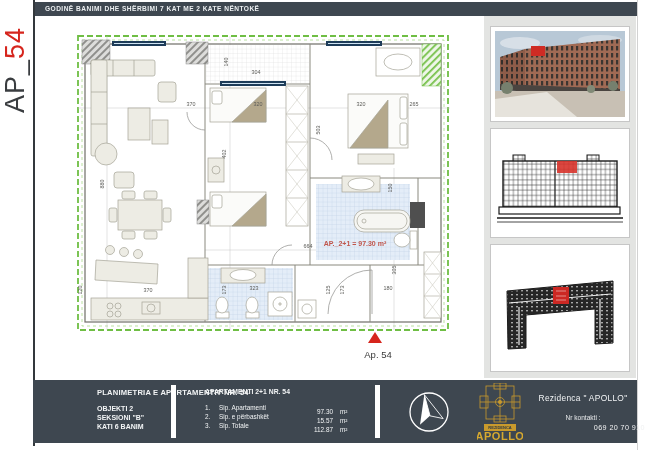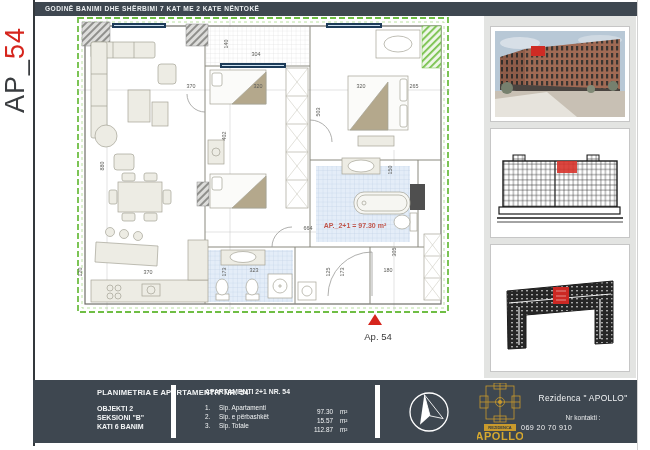--- a/index.html
+++ b/index.html
@@ -45,26 +45,26 @@
   .tb-div{position:absolute;top:5px;width:5px;height:53px;background:#ffffff;}
   .div1{left:138px;} .div2{left:342px;}
   .tb-table-title{left:172px;top:8px;font-size:6.8px;font-weight:bold;}
   .tb-row{position:absolute;left:172px;font-size:6.4px;}
   .tb-row .rn{display:inline-block;width:14px;}
   .tb-row .rl{display:inline-block;width:95px;}
   .tb-val{position:absolute;font-size:6.4px;width:34px;text-align:right;}
   .tb-unit{position:absolute;font-size:6.4px;}
   .brand-name{left:488px;top:13px;width:124px;text-align:center;font-size:8.4px;letter-spacing:.3px;}
   .brand-contact{left:488px;top:34px;width:124px;text-align:center;font-size:6.6px;color:#e6e8ea;}
-  .brand-phone{left:488px;top:43px;width:124px;text-align:left;font-size:7.2px;color:#f0f1f2;letter-spacing:.4px;}
+  .brand-phone{left:488px;top:43px;width:124px;text-align:right;font-size:7.2px;color:#f0f1f2;letter-spacing:.4px;}
   .compass{position:absolute;left:374px;top:10px;}
   .apollo-logo{position:absolute;left:444px;top:3px;}
 
   
-  .plan-wrap{position:absolute;left:58px;top:0;width:402px;height:352px;}
+  .plan-wrap{position:absolute;left:58px;top:18px;width:402px;height:352px;}
   .plan-wrap svg{display:block;width:402px;height:352px;}
   text.dim{font-size:5.4px;fill:#5c5c58;text-anchor:middle;font-family:"Liberation Sans",sans-serif;}
   text.area-red{font-size:7px;fill:#c0564c;text-anchor:middle;font-weight:bold;font-family:"Liberation Sans",sans-serif;}
   text.apnum{font-size:9.5px;fill:#3a3a3a;text-anchor:middle;font-family:"Liberation Sans",sans-serif;}
 </style>
 </head>
 <body>
 
 <div class="frame-line"></div>
 <div class="edge-right"></div>

